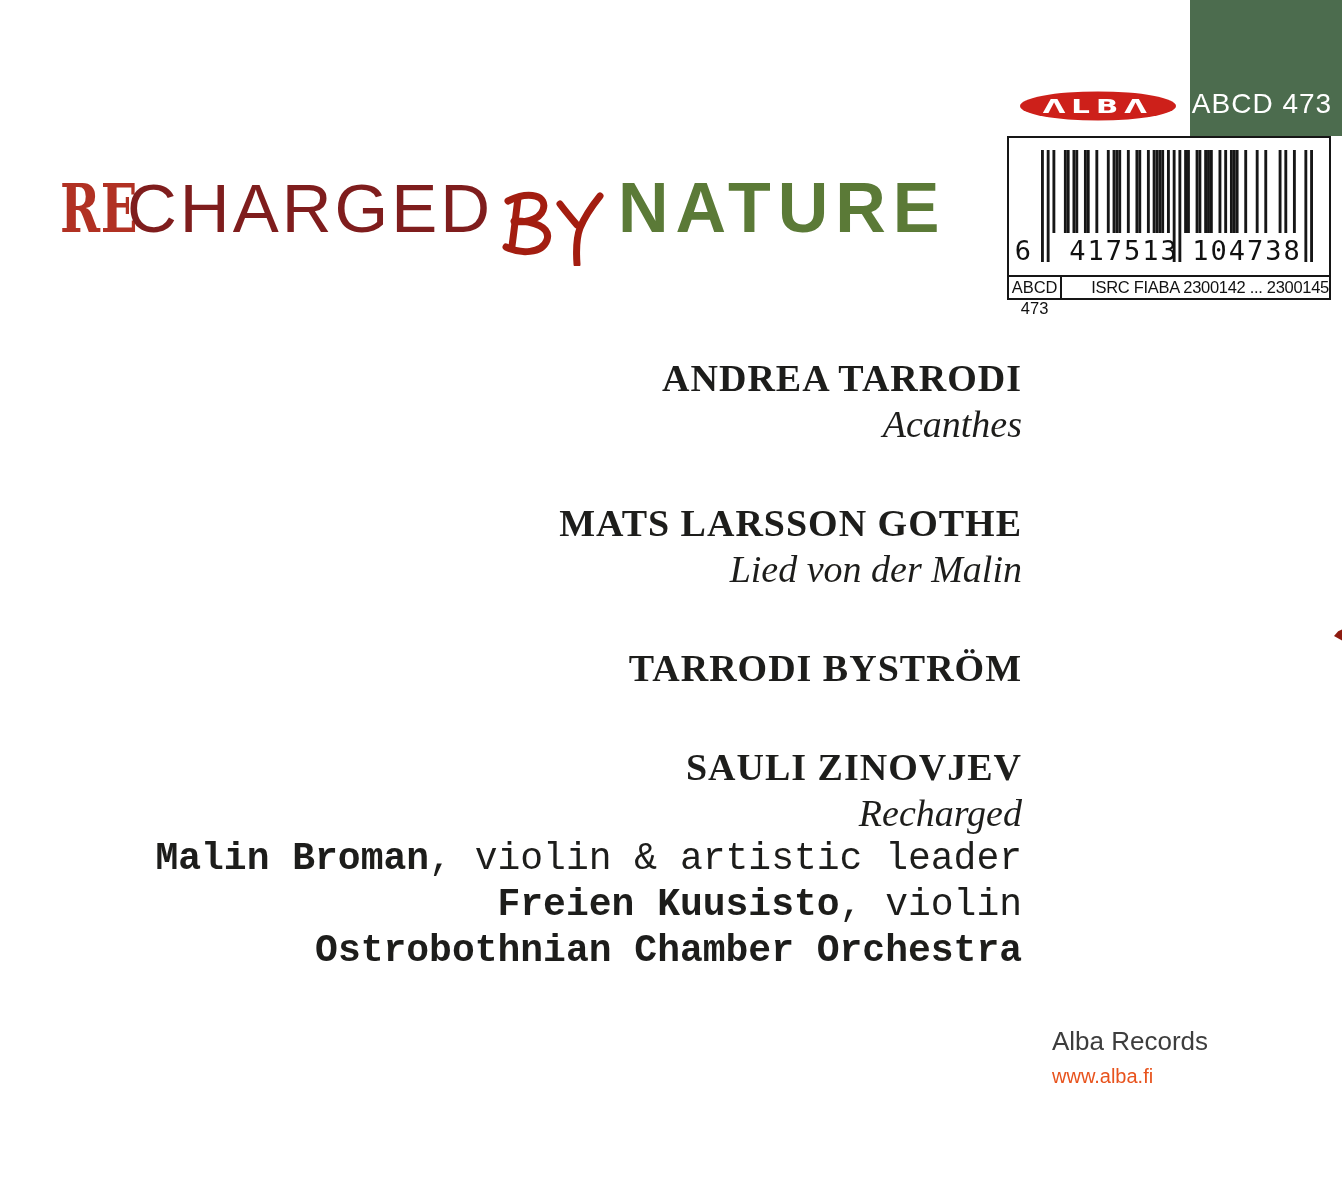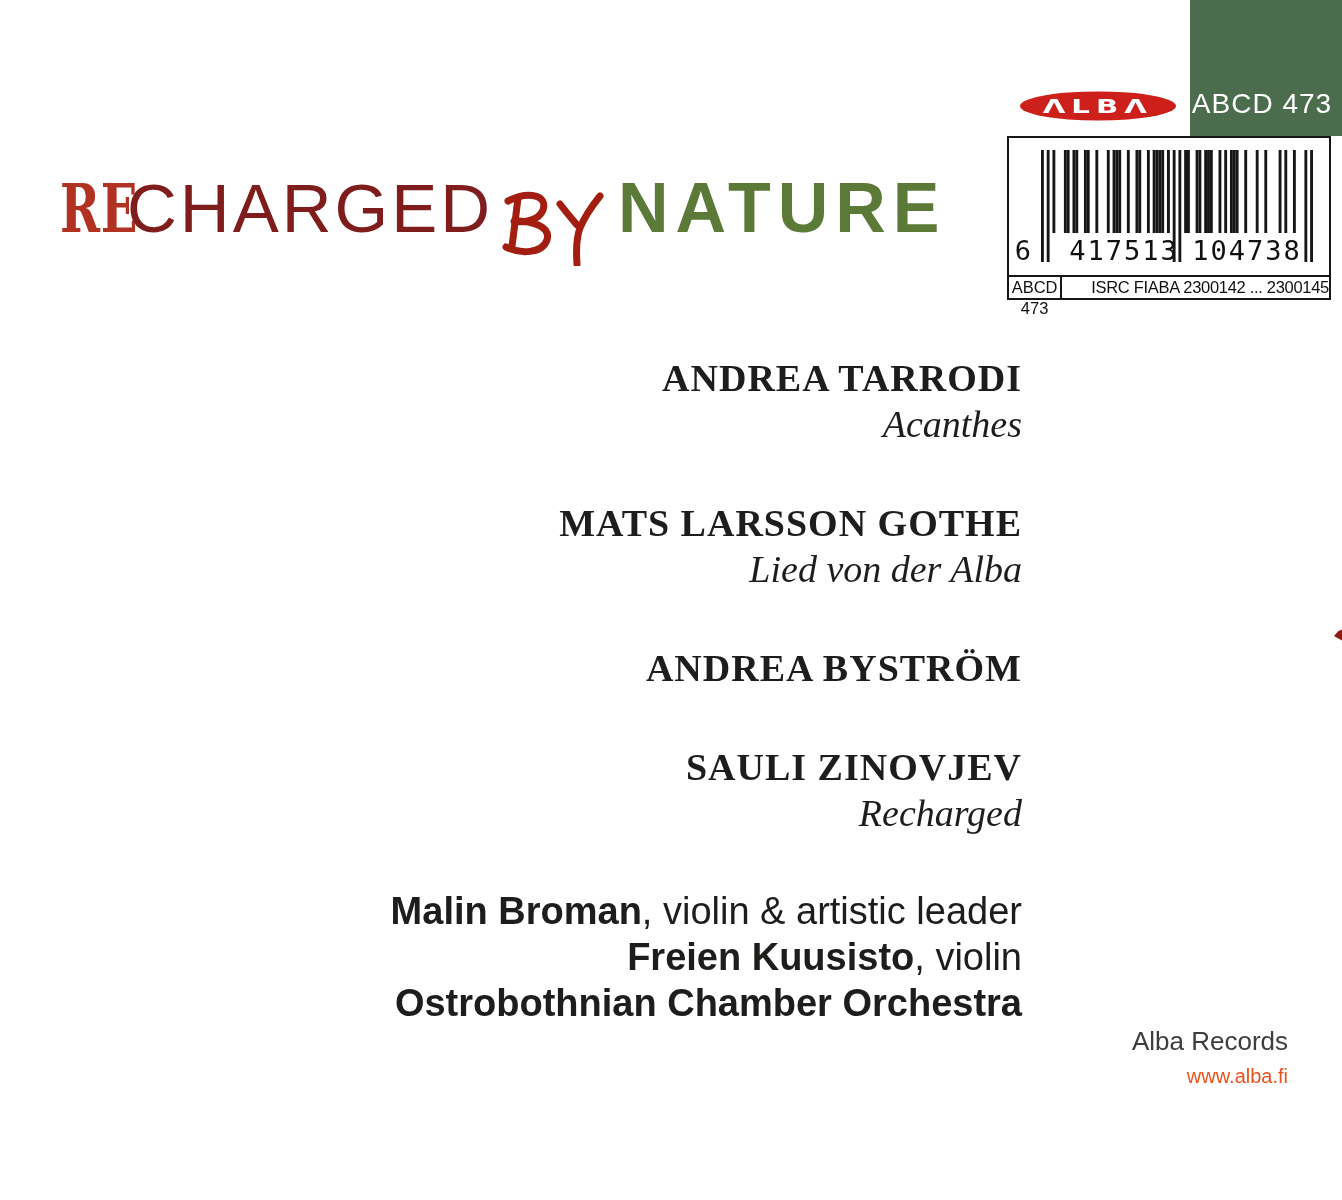--- a/index.html
+++ b/index.html
@@ -80,27 +80,26 @@
   .composer {
     font-family: "Liberation Serif", serif; font-weight: 700;
     font-size: 38px; line-height: 46px; letter-spacing: 1px;
   }
   .work {
     font-family: "Liberation Serif", serif; font-style: italic;
     font-size: 38px; line-height: 46px;
   }
   .section + .section { margin-top: 53px; }
   .performers {
-    margin-top: 52px;
-    font-family: Liberation Sans, sans-serif; font-size: 38px; line-height: 46px;
+    font-family: Liberation Mono, monospace; font-size: 38px; line-height: 46px;
   }
   .perf-name { font-weight: 700; }
 
   
-  .footer { position: absolute; left: 1052px; top: 1026px; width: 236px; text-align: right; }
+  .footer { position: absolute; left: 1052px; top: 1026px; width: 236px; text-align: left; }
   .alba-records { font-size: 26px; line-height: 30px; color: #3d3d3d; }
   .alba-url { font-size: 20px; line-height: 34px; color: #e8531d; margin-top: 3px; }
 
   
   .red-mark {
     position: absolute; right: 0; top: 628px; width: 8px; height: 14px;
     background: #8e1b10;
     clip-path: polygon(100% 10%, 100% 90%, 0% 58%, 52% 24%);
   }
 </style>
@@ -189,25 +188,25 @@
 
   <div class="program">
 
     <div class="section">
       <div class="composer">ANDREA TARRODI</div>
       <div class="work">Acanthes</div>
     </div>
 
     <div class="section">
       <div class="composer">MATS LARSSON GOTHE</div>
-      <div class="work">Lied von der Alba</div>
-    </div>
-
-    <div class="section">
-      <div class="composer">ANDREA BYSTRÖM</div>
+      <div class="work">Lied von der Malin</div>
+    </div>
+
+    <div class="section">
+      <div class="composer">TARRODI BYSTRÖM</div>
     </div>
 
     <div class="section">
       <div class="composer">SAULI ZINOVJEV</div>
       <div class="work">Recharged</div>
     </div>
 
     <div class="performers">
       <div class="perf-line">
         <span class="perf-name">Malin Broman</span><span class="perf-role">, violin &amp; artistic leader</span>

